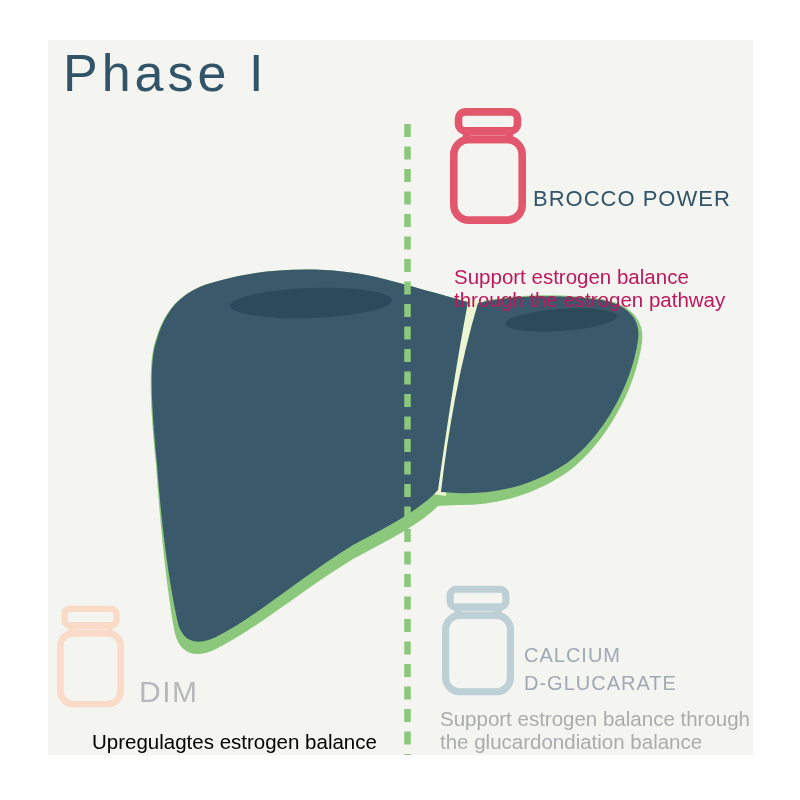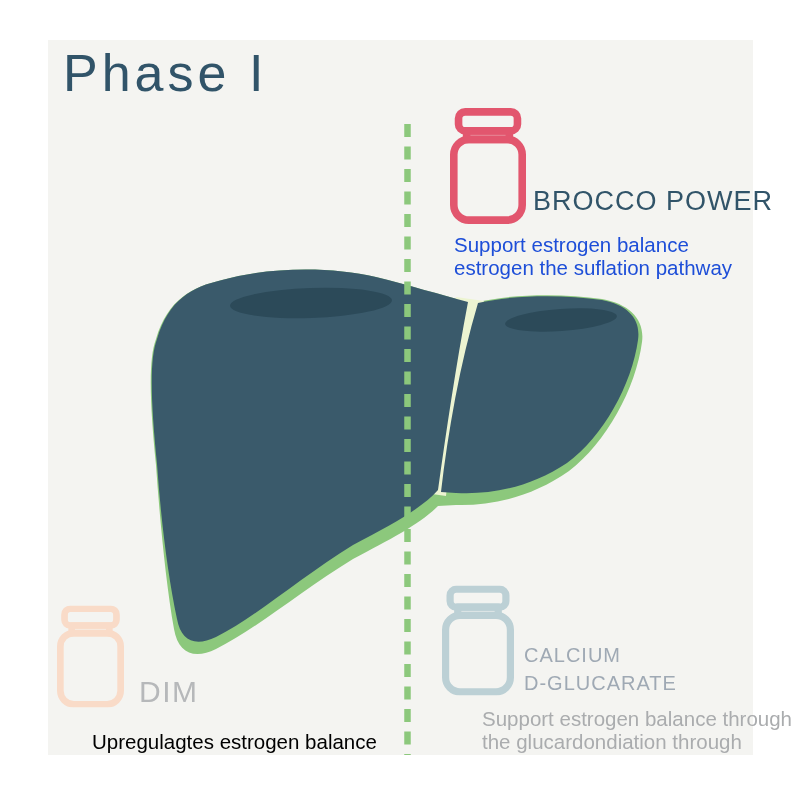--- a/index.html
+++ b/index.html
@@ -15,21 +15,21 @@
     position:absolute;font-weight:400;white-space:nowrap;line-height:1;
   }
   .phase-1{left:63px;top:47px;font-size:52px;letter-spacing:4px;}
   .phase-2{left:497px;top:32px;font-size:56px;letter-spacing:3px;}
   .liver-svg{position:absolute;left:0;top:0;width:800px;height:800px;}
   .bottle-svg{position:absolute;}
   .bottle-brocco{left:450px;top:105px;width:76px;height:122px;}
   .bottle-dim{left:57px;top:599px;width:67px;height:115px;}
   .bottle-calcium{left:442px;top:581px;width:72px;height:119px;}
   .product-name{position:absolute;white-space:nowrap;line-height:1;}
-  .name-brocco{left:533px;top:188px;font-size:27px;letter-spacing:1px;}
+  .name-brocco{left:533px;top:188px;font-size:22px;letter-spacing:1px;}
   .name-dim{left:139px;top:677px;font-size:30px;letter-spacing:1.5px;}
   .name-calcium{left:524px;top:641px;font-size:20px;letter-spacing:1px;line-height:28px;white-space:nowrap;}
   .product-desc{position:absolute;font-size:20.5px;line-height:23px;white-space:nowrap;}
   .desc-brocco{left:454px;top:233px;}
   .desc-dim{left:48px;top:730px;}
   .desc-calcium{left:440px;top:707px;}
   .hidden-defs{position:absolute;width:0;height:0;overflow:hidden;}
 </style>
 </head>
 <body>
@@ -98,38 +98,38 @@
 
     <line x1="407.5" y1="124" x2="407.5" y2="755" stroke-width="6.5" stroke-dasharray="13 9.5" stroke="#8cc87c"></line>
   </svg>
 
   <div class="phase-title phase-1" style="color: rgb(49, 84, 105);">Phase I</div>
 
   <svg class="bottle-svg bottle-brocco" viewBox="0 0 80 122" style="color: rgb(226, 86, 110);">
     <use href="#bottle"></use>
   </svg>
   <div class="product-name name-brocco" style="color: rgb(49, 84, 105);">BROCCO POWER</div>
-  <div class="product-desc desc-brocco" style="color: #1d4ed8;">
+  <div class="product-desc desc-brocco" style="color: #be185d; margin-top: 32px;">
     <span>Support estrogen balance</span><br>
-    <span>estrogen the suflation pathway</span>
+    <span>through the estrogen pathway</span>
   </div>
 
   <svg class="bottle-svg bottle-dim" viewBox="0 0 80 122" style="color: rgb(249, 219, 200);">
     <use href="#bottle"></use>
   </svg>
   <div class="product-name name-dim" style="color: rgb(182, 184, 186); text-align: right;">DIM</div>
   <div class="product-desc desc-dim" style="color: #000000; margin-left: 44px;">
     <span>Upregulagtes estrogen balance</span>
   </div>
 
   <svg class="bottle-svg bottle-calcium" viewBox="0 0 80 122" style="color: rgb(188, 208, 213);">
     <use href="#bottle"></use>
   </svg>
   <div class="product-name name-calcium" style="color: rgb(159, 169, 180);">
     <span>CALCIUM</span><br>
     <span>D-GLUCARATE</span>
   </div>
-  <div class="product-desc desc-calcium" style="color: rgb(170, 172, 174); margin-left: 42px;">
+  <div class="product-desc desc-calcium" style="color: rgb(170, 172, 174);">
     <span>Support estrogen balance through</span><br>
-    <span>the glucardondiation through</span>
+    <span>the glucardondiation balance</span>
   </div>
 
 </div>
 
 </body></html>

